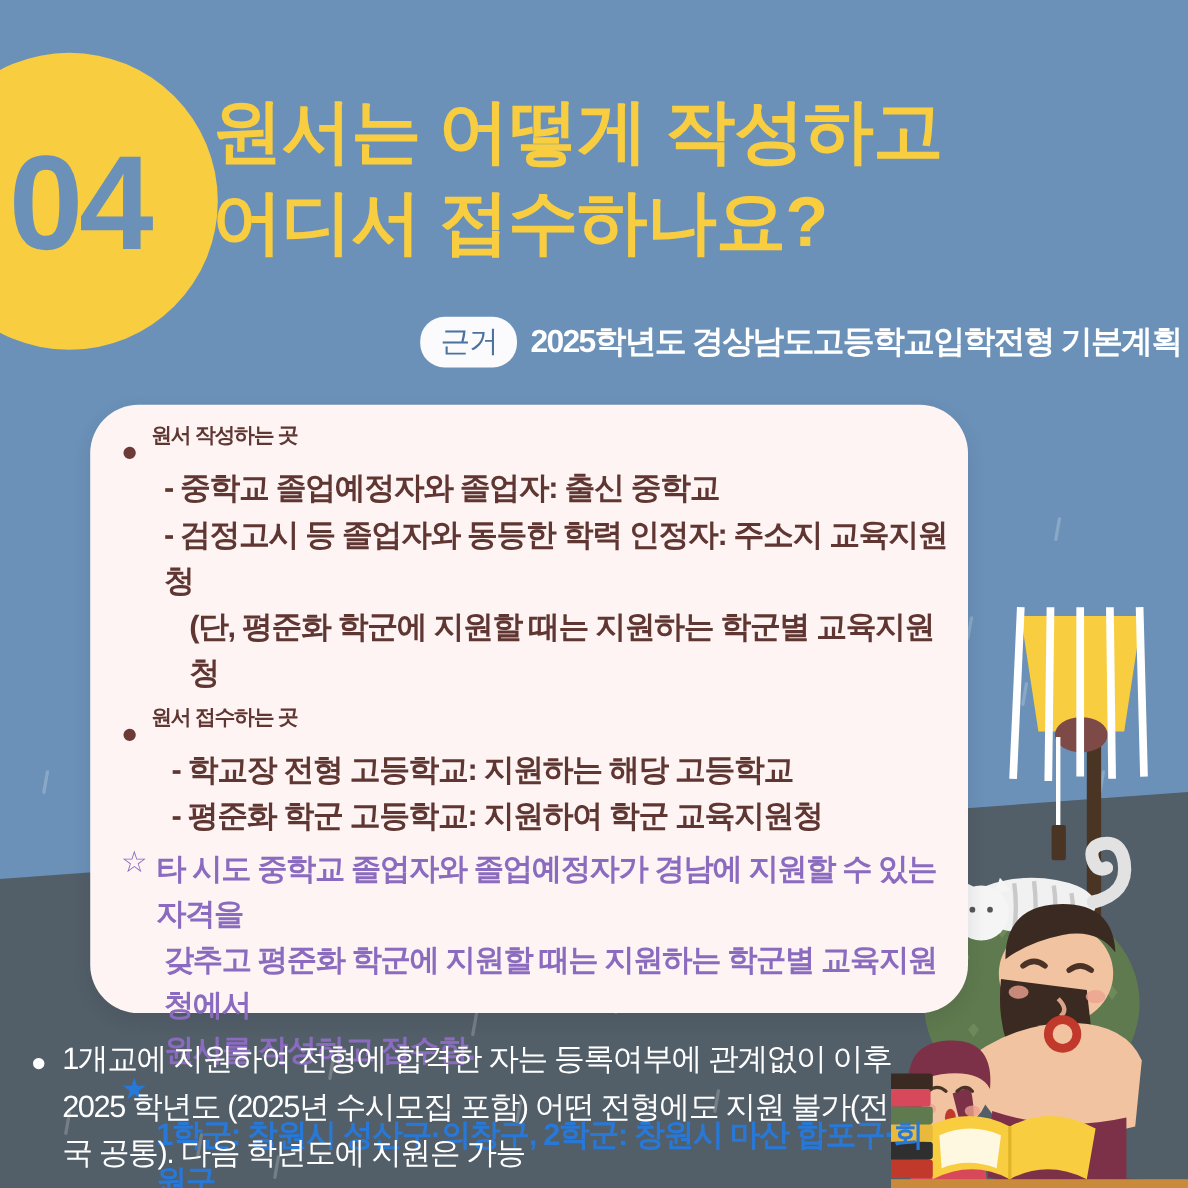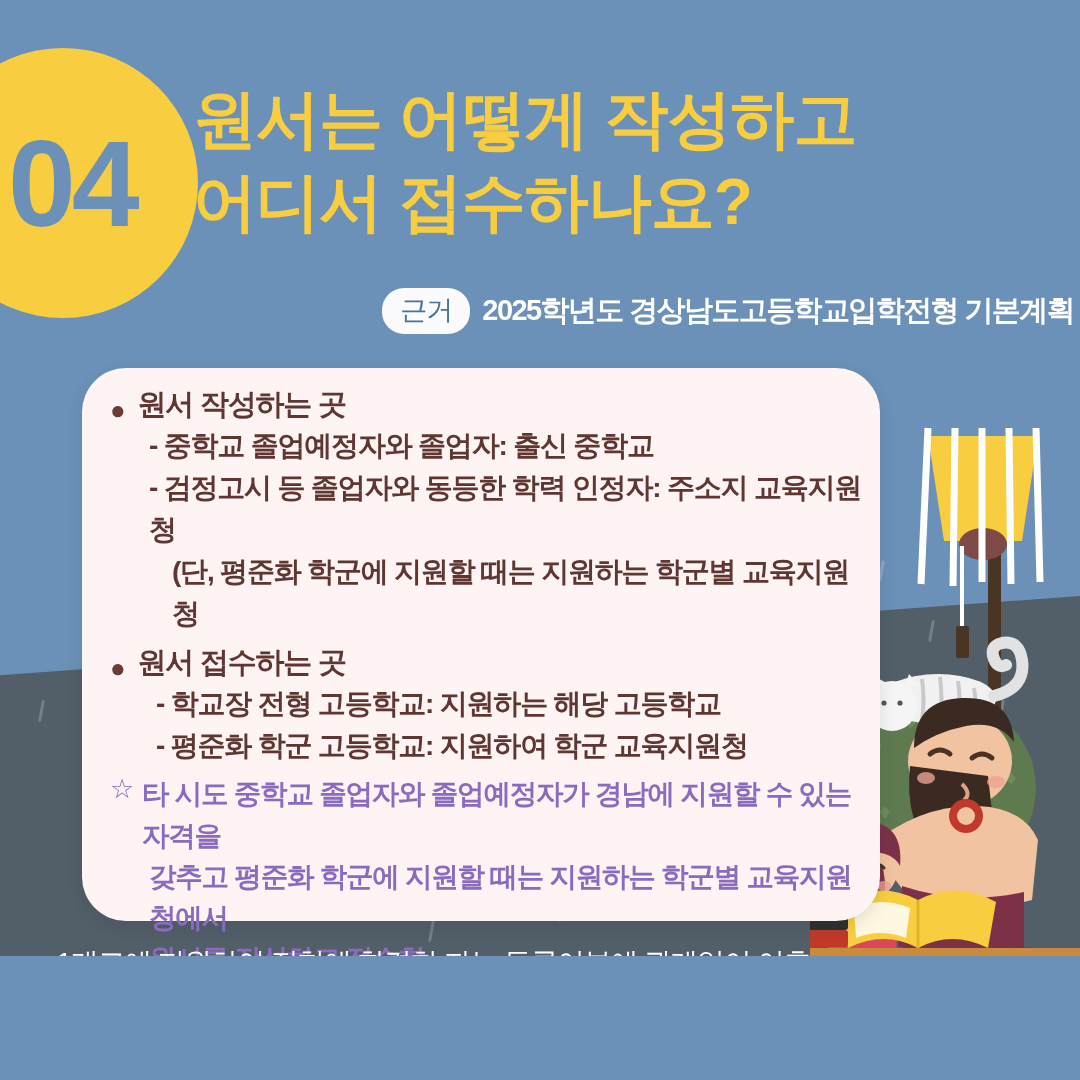--- a/index.html
+++ b/index.html
@@ -2,21 +2,21 @@
 <html lang="ko"><head>
 <meta charset="utf-8">
 <title>원서는 어떻게 작성하고 어디서 접수하나요?</title>
 <style>
   html,body{margin:0;padding:0;}
   body{
     width:1080px;height:1080px;overflow:hidden;
     font-family:"Liberation Sans","DejaVu Sans",sans-serif;
     background:#6b91b8;
   }
-  .poster{position:relative;width:1080px;height:956px;overflow:hidden;background:#6b91b8;}
+  .poster{position:relative;width:1080px;height:1080px;overflow:hidden;background:#6b91b8;}
 
   
   .sky{position:absolute;inset:0;background:#6b91b8;}
   .ground{
     position:absolute;left:0;right:0;bottom:0;height:360px;
     background:#525e68;
     clip-path:polygon(0 22%, 100% 0%, 100% 100%, 0 100%);
   }
   .rain{position:absolute;inset:0;pointer-events:none;opacity:.20;}
   .rain span{
@@ -61,21 +61,21 @@
     position:absolute;left:82px;top:368px;width:798px;height:553px;
     background:#fdf4f3;border-radius:44px;
     box-shadow:0 6px 16px rgba(30,40,60,.12);
   }
   .card-inner{position:absolute;left:28px;top:16px;right:18px;}
 
   .row{display:flex;align-items:flex-start;font-weight:700;letter-spacing:-1.2px;}
   .bullet-dot{
     color:#6d3a36;font-size:26px;line-height:1;margin:13px 13px 0 0;flex:0 0 auto;
   }
-  .l-head{color:#5f3632;font-size:29px;line-height:1.42;}
+  .l-head{color:#5f3632;font-size:19px;line-height:1.42;}
   .l-sub{color:#5f3632;font-size:28px;line-height:1.50;}
   .l-purple{color:#8b6bbf;font-size:27.5px;line-height:1.50;}
   .l-blue{color:#2878d8;font-size:28px;line-height:1.48;margin-top:36px;}
   .ind1{padding-left:39px;}
   .ind2{padding-left:62px;align-items:flex-end;}
   .ind3{padding-left:46px;}
   .mark{flex:0 0 auto;margin-right:9px;}
   .mark.star-o{color:#8b6bbf;font-size:27px;}
   .mark.star-f{color:#2878d8;font-size:27px;}
   .gap-a{height:7px;}

